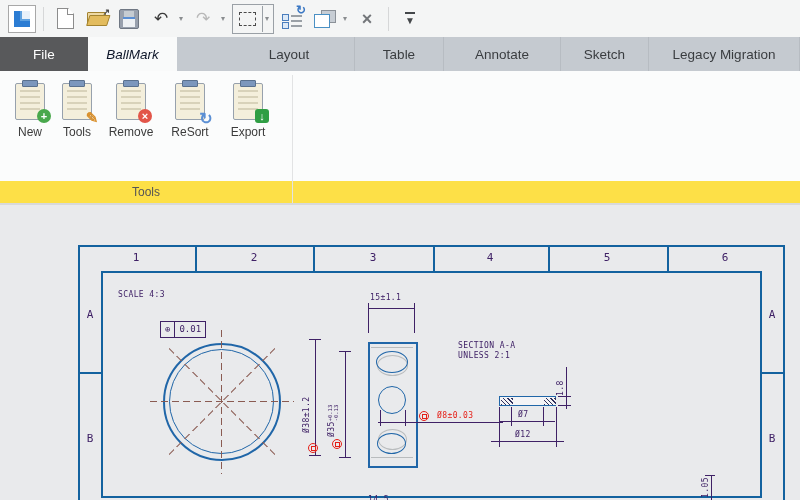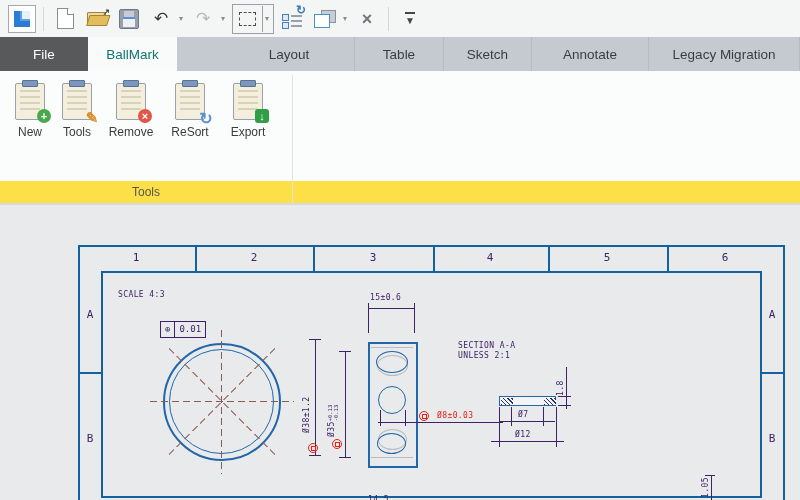--- a/index.html
+++ b/index.html
@@ -33,21 +33,21 @@
   .reseq .arr{position:absolute;right:-2px;top:-6px;font-size:12px;color:#3b78c4;font-weight:bold;}
   .cascade{width:22px;height:18px;position:relative;}
   .cascade .back{position:absolute;right:0;top:0;width:13px;height:11px;background:#c7cdd4;border:1px solid #8b9198;}
   .cascade .front{position:absolute;left:0;bottom:0;width:14px;height:12px;background:#fff;border:1.5px solid #4a90c4;}
   .x-glyph{font-size:18px;color:#73767a;font-weight:bold;line-height:18px;}
   .overflow-glyph{font-size:10px;color:#44474a;border-top:2px solid #44474a;padding-top:1px;}
   
   .tabbar{height:34px;background:#c5cad0;display:flex;}
   .tab{display:flex;align-items:center;justify-content:center;font-size:13.5px;color:#3a3d40;border-right:1px solid #b7bcc2;cursor:default;}
   .tab.dark{background:#58595b;color:#fff;border-right:none;}
-  .tab.active{background:#f9fafa;color:#0f766e;border-right:none;}
+  .tab.active{background:#f9fafa;color:#0f172a;border-right:none;font-style:italic;}
   
   .ribbon{height:110px;background:#fbfcfc;position:relative;}
   .rbtn{position:absolute;top:4px;height:100px;display:flex;flex-direction:column;align-items:center;}
   .rbtn .lbl{font-size:12px;color:#3c3c3c;margin-top:5px;}
   .clip{width:28px;height:35px;background:#f4efdc;border:1.5px solid #97a1ad;border-radius:2px;position:relative;margin-top:8px;}
   .clip .bar{position:absolute;top:-4px;left:6px;width:14px;height:5px;background:#7c97bd;border:1px solid #5a718f;border-radius:1px;}
   .clip .lines{position:absolute;left:4px;right:4px;top:6px;bottom:5px;background:repeating-linear-gradient(180deg,#d8d2ba 0 2px,transparent 2px 6px);}
   .badge{position:absolute;right:-7px;bottom:-4px;width:14px;height:14px;border-radius:50%;color:#fff;font-size:11px;line-height:14px;text-align:center;font-weight:bold;}
   .badge.green{background:#49a84c;}
   .badge.red{background:#e25549;}
@@ -144,22 +144,22 @@
   <div class="qat-btn">
     <span class="overflow-glyph">▼</span>
   </div>
 </div>
 
 <div class="tabbar">
   <div class="tab dark" style="width:88px;">File</div>
   <div class="tab active" style="width:89px;">BallMark</div>
   <div class="tab" style="width:130px;padding-left:47px;">Layout</div>
   <div class="tab" style="width:88px;">Table</div>
+  <div class="tab" style="width:116px;">Annotate</div>
   <div class="tab" style="width:87px;">Sketch</div>
-  <div class="tab" style="width:116px;">Annotate</div>
   <div class="tab" style="flex:1;">Legacy Migration</div>
 </div>
 
 <div class="ribbon">
   <div class="rbtn" style="left:8px;width:44px;">
     <div class="clip">
         <div class="bar"></div>
         <div class="lines"></div>
       <span class="badge green">+</span>
       </div>
@@ -282,21 +282,21 @@
     <div class="abs circ gray" style="left:377px;top:150px;width:29px;height:19px;"></div>
     <div class="abs circ thin" style="left:376px;top:146px;width:30px;height:20px;"></div>
     <div class="abs circ thin" style="left:378px;top:181px;width:26px;height:26px;"></div>
     <div class="abs circ gray" style="left:378px;top:224px;width:27px;height:19px;"></div>
     <div class="abs circ thin" style="left:377px;top:228px;width:27px;height:19px;"></div>
     <div class="abs pl" style="left:380px;top:205px;width:1px;height:13px;"></div>
     <div class="abs pl" style="left:405px;top:205px;width:1px;height:13px;"></div>
   </div>
 
   <div>
-    <span class="abs cad" style="left:370px;top:88px;">15±0.6</span>
+    <span class="abs cad" style="left:370px;top:88px;">15±1.1</span>
     <div class="abs pl" style="left:368px;top:103px;width:47px;height:1px;"></div>
     <div class="abs pl" style="left:368px;top:98px;width:1px;height:30px;"></div>
     <div class="abs pl" style="left:414px;top:98px;width:1px;height:30px;"></div>
   </div>
 
   <div>
     <div class="abs pl" style="left:378px;top:217px;width:125px;height:1px;"></div>
     <div class="abs pl" style="left:380px;top:213px;width:1px;height:8px;"></div>
     <div class="abs pl" style="left:405px;top:213px;width:1px;height:8px;"></div>
     <div class="abs balloon" style="left:419px;top:206px;">

